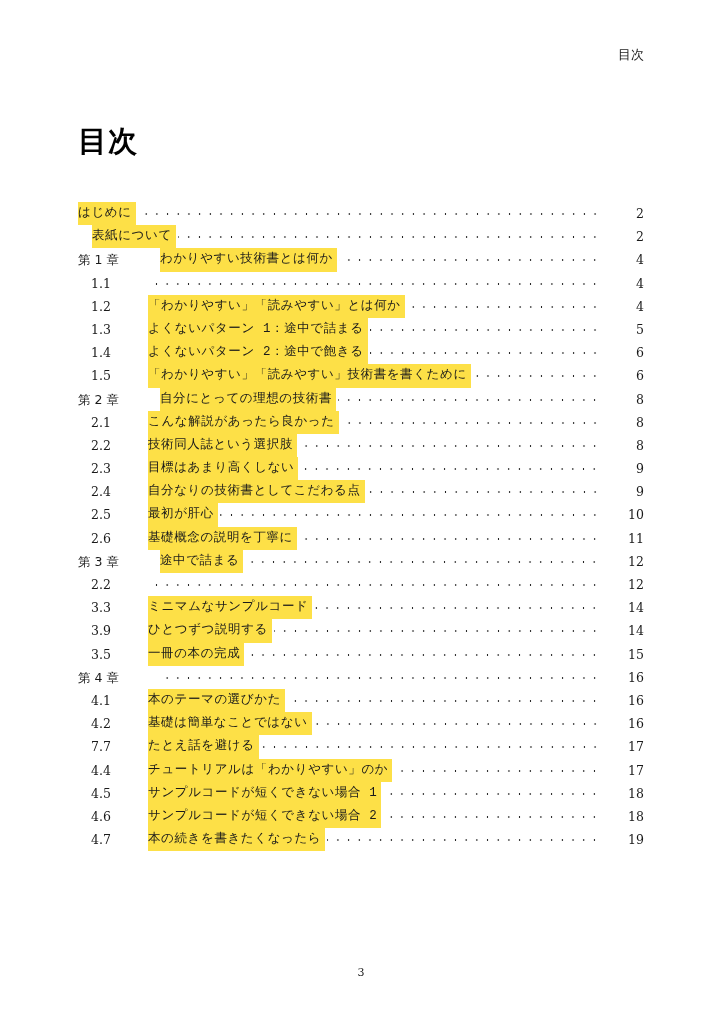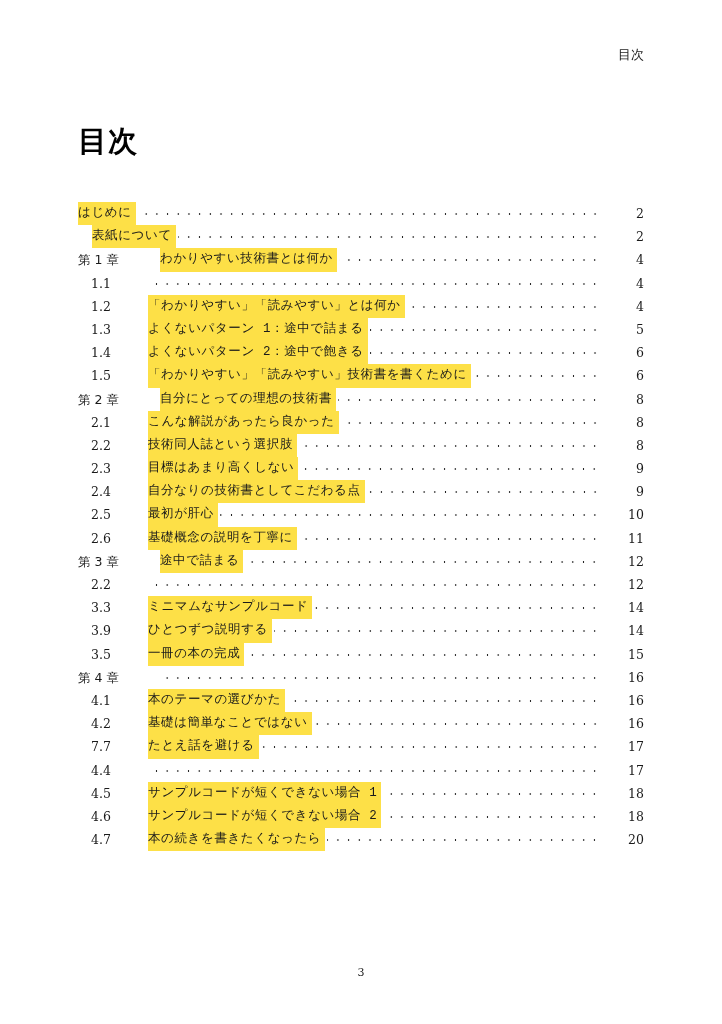--- a/index.html
+++ b/index.html
@@ -262,36 +262,37 @@
     <span class="toc-page">16</span>
   </li>
   <li class="toc-row section">
     <span class="toc-num">7.7</span>
     <span class="toc-title">たとえ話を避ける</span>
     <span class="toc-dots"></span>
     <span class="toc-page">17</span>
   </li>
   <li class="toc-row section">
     <span class="toc-num">4.4</span>
+    <span class="toc-title">チュートリアルは「わかりやすい」のか</span>
     <span class="toc-dots"></span>
     <span class="toc-page">17</span>
   </li>
   <li class="toc-row section">
     <span class="toc-num">4.5</span>
     <span class="toc-title">サンプルコードが短くできない場合 1</span>
     <span class="toc-dots"></span>
     <span class="toc-page">18</span>
   </li>
   <li class="toc-row section">
     <span class="toc-num">4.6</span>
     <span class="toc-title">サンプルコードが短くできない場合 2</span>
     <span class="toc-dots"></span>
     <span class="toc-page">18</span>
   </li>
   <li class="toc-row section">
     <span class="toc-num">4.7</span>
     <span class="toc-title">本の続きを書きたくなったら</span>
     <span class="toc-dots"></span>
-    <span class="toc-page">20</span>
+    <span class="toc-page">19</span>
   </li>
 </ul>
 
 <div class="page-number">3</div>
 
 </body></html>

